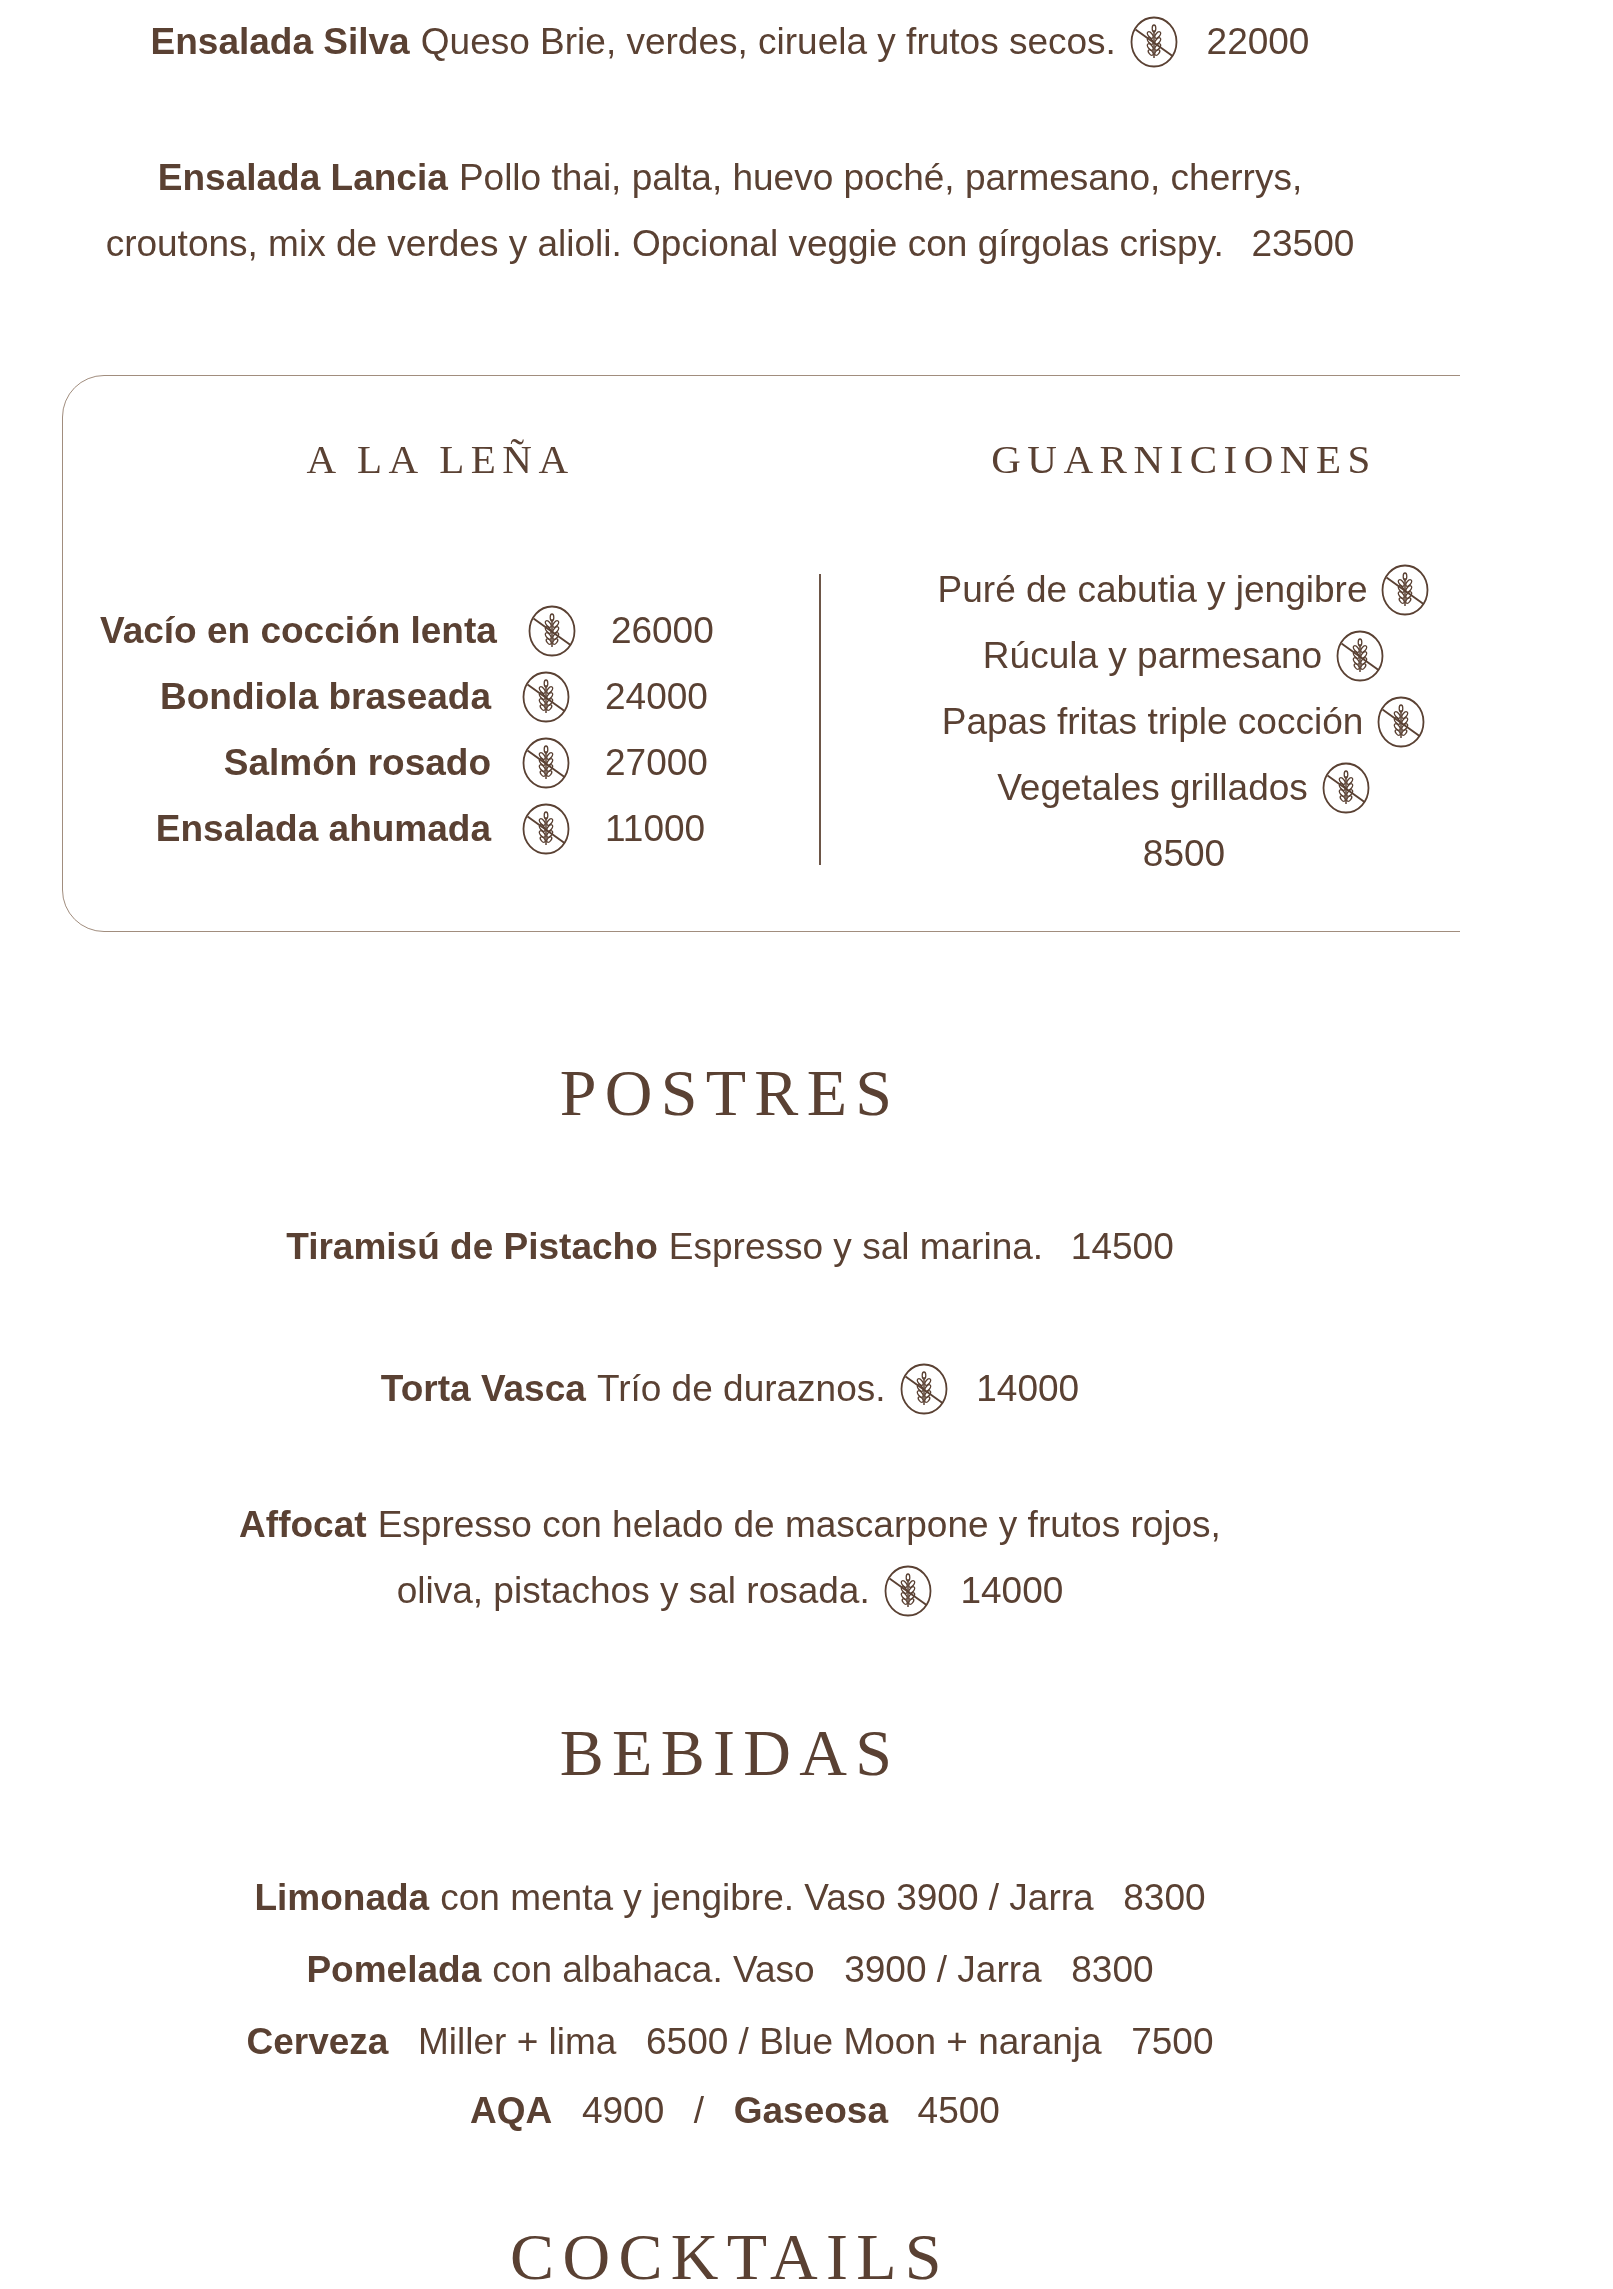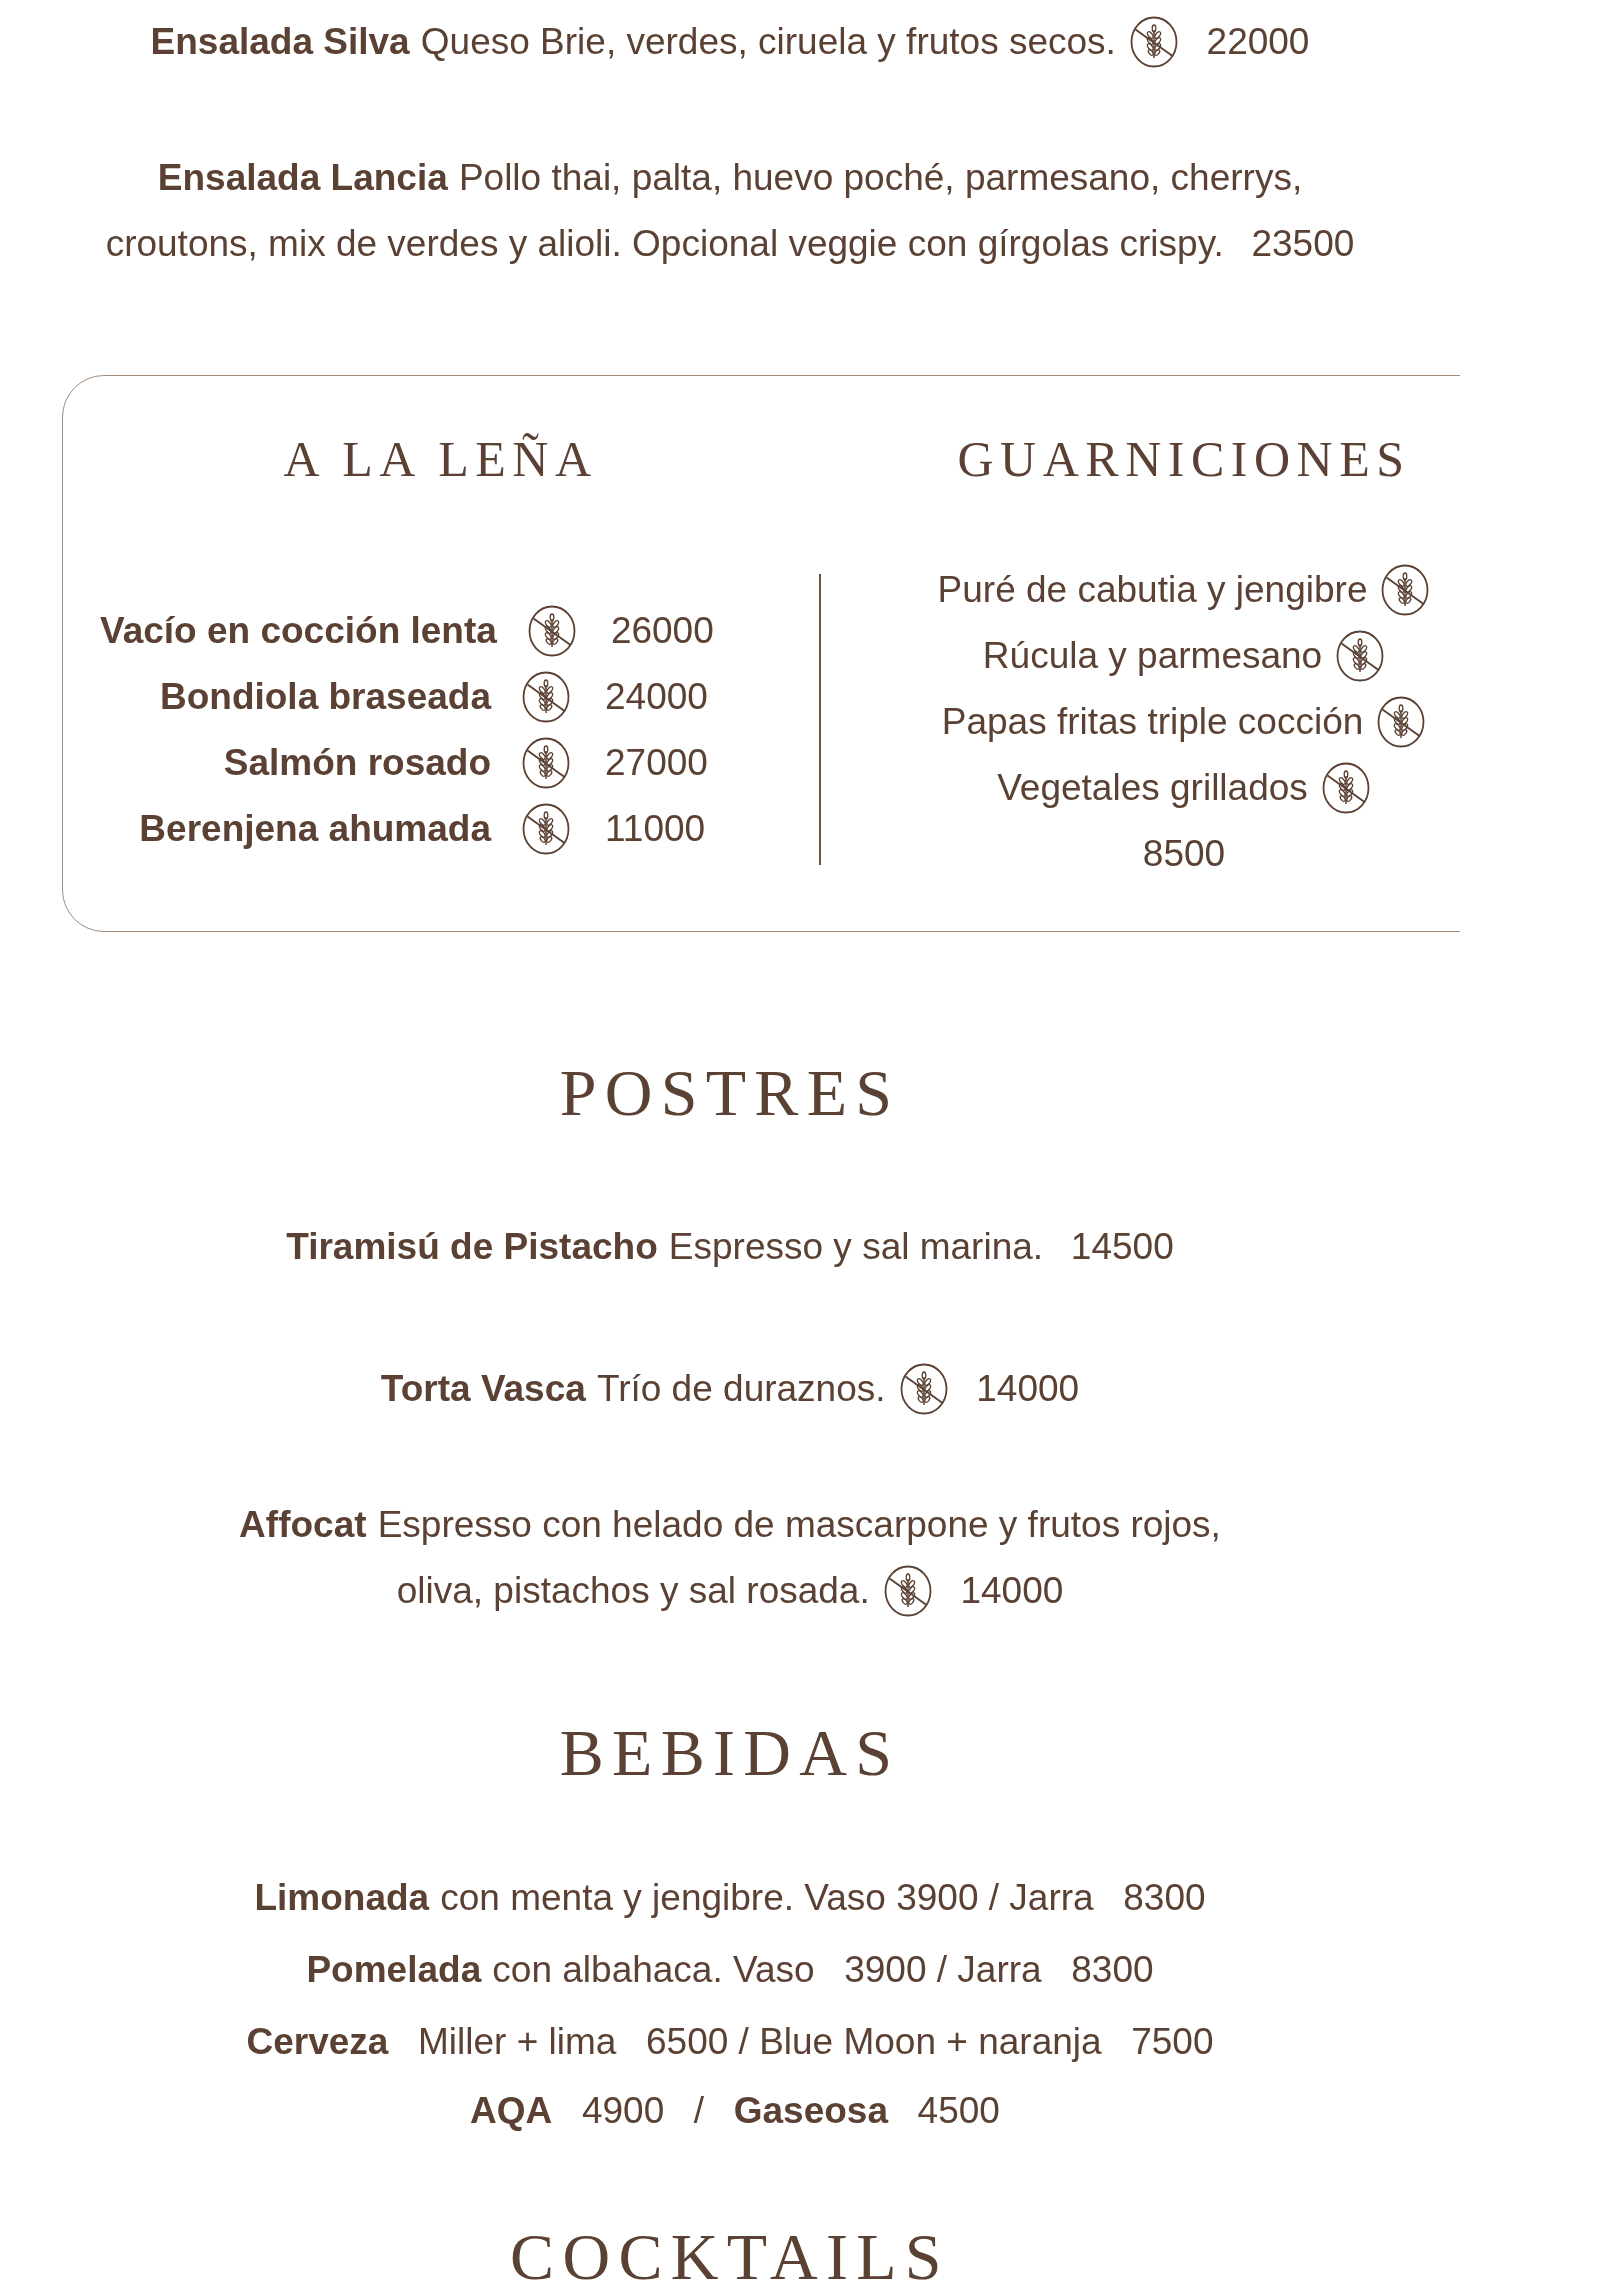--- a/index.html
+++ b/index.html
@@ -43,21 +43,21 @@
     border-radius:42px;
     display:flex;
   }
   .box-col-left{width:755px;}
   .box-col-right{flex:1;}
   .box-title{
     margin-top:44px;
     height:78px;
     display:flex;justify-content:center;align-items:center;
     font-family:"Liberation Serif","DejaVu Serif",serif;
-    font-weight:400;font-size:50px;letter-spacing:6.5px;
+    font-weight:400;font-size:41px;letter-spacing:6.5px;
     white-space:nowrap;
   }
   .box-divider{
     position:absolute;left:756px;top:198px;
     width:1.8px;height:291px;background:#6d5648;
   }
   .lena-list{margin-top:100px;}
   .lena-row{
     display:grid;grid-template-columns:1fr 54px 148px;
     column-gap:30px;align-items:center;
@@ -154,21 +154,21 @@
           <span class="pr">24000</span>
         </div>
         <div class="lena-row">
           <span class="nm">Salmón rosado</span>
           <svg class="gf" viewBox="0 0 54 58" width="50" height="54">
               <use href="#gf-symbol"></use>
             </svg>
           <span class="pr">27000</span>
         </div>
         <div class="lena-row">
-          <span class="nm">Berenjena ahumada</span>
+          <span class="nm">Ensalada ahumada</span>
           <svg class="gf" viewBox="0 0 54 58" width="50" height="54">
               <use href="#gf-symbol"></use>
             </svg>
           <span class="pr">11000</span>
         </div>
       </div>
     </div>
 
     <div class="box-col-right">
       <div class="box-title">GUARNICIONES</div>

